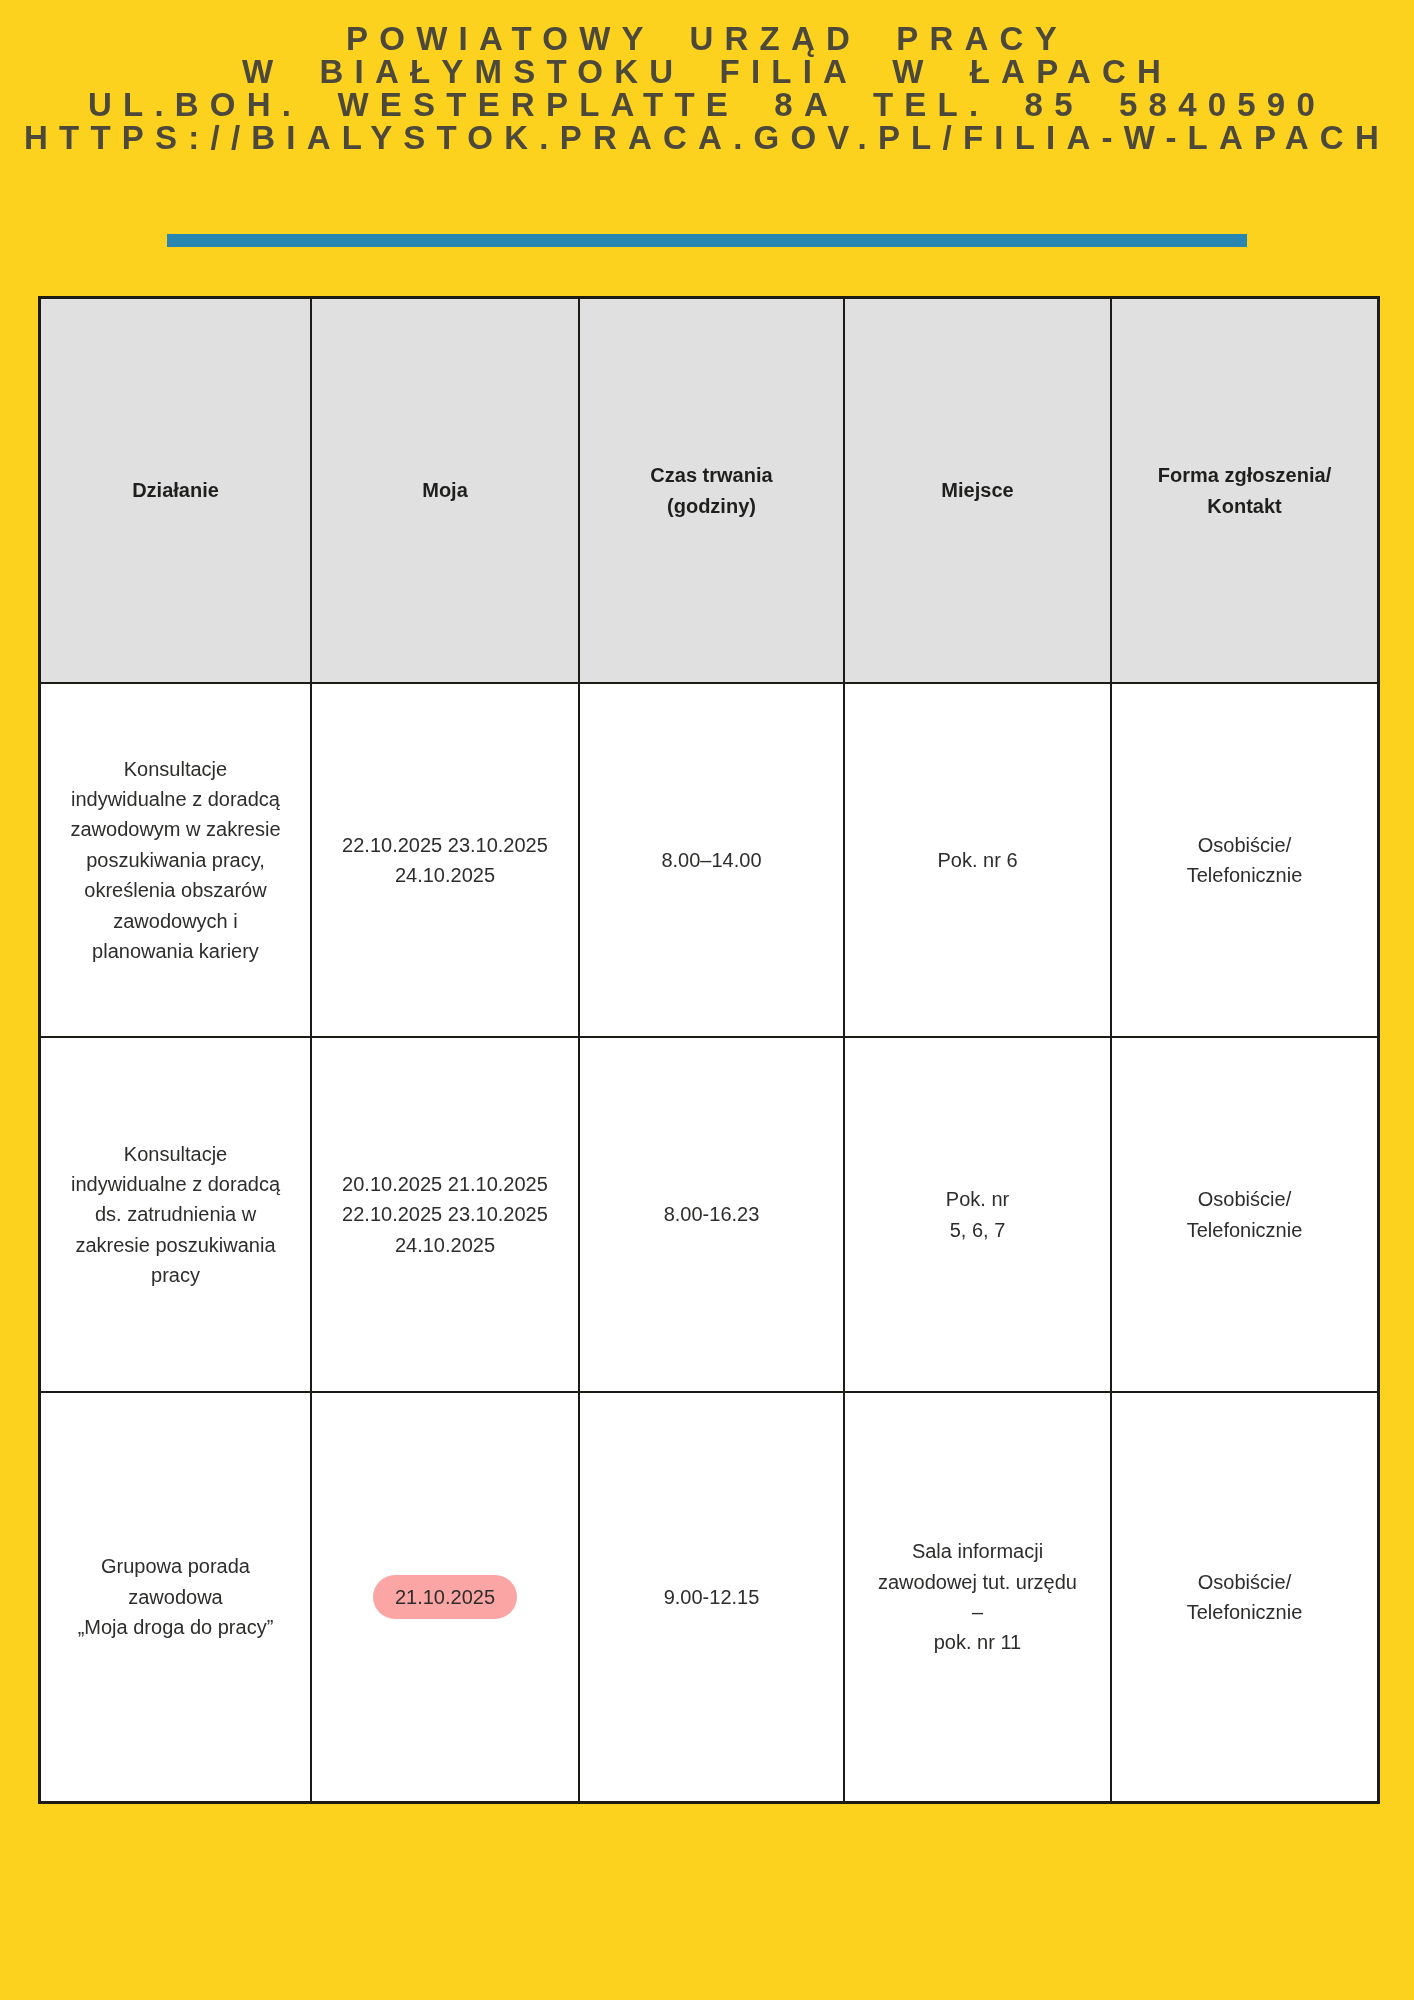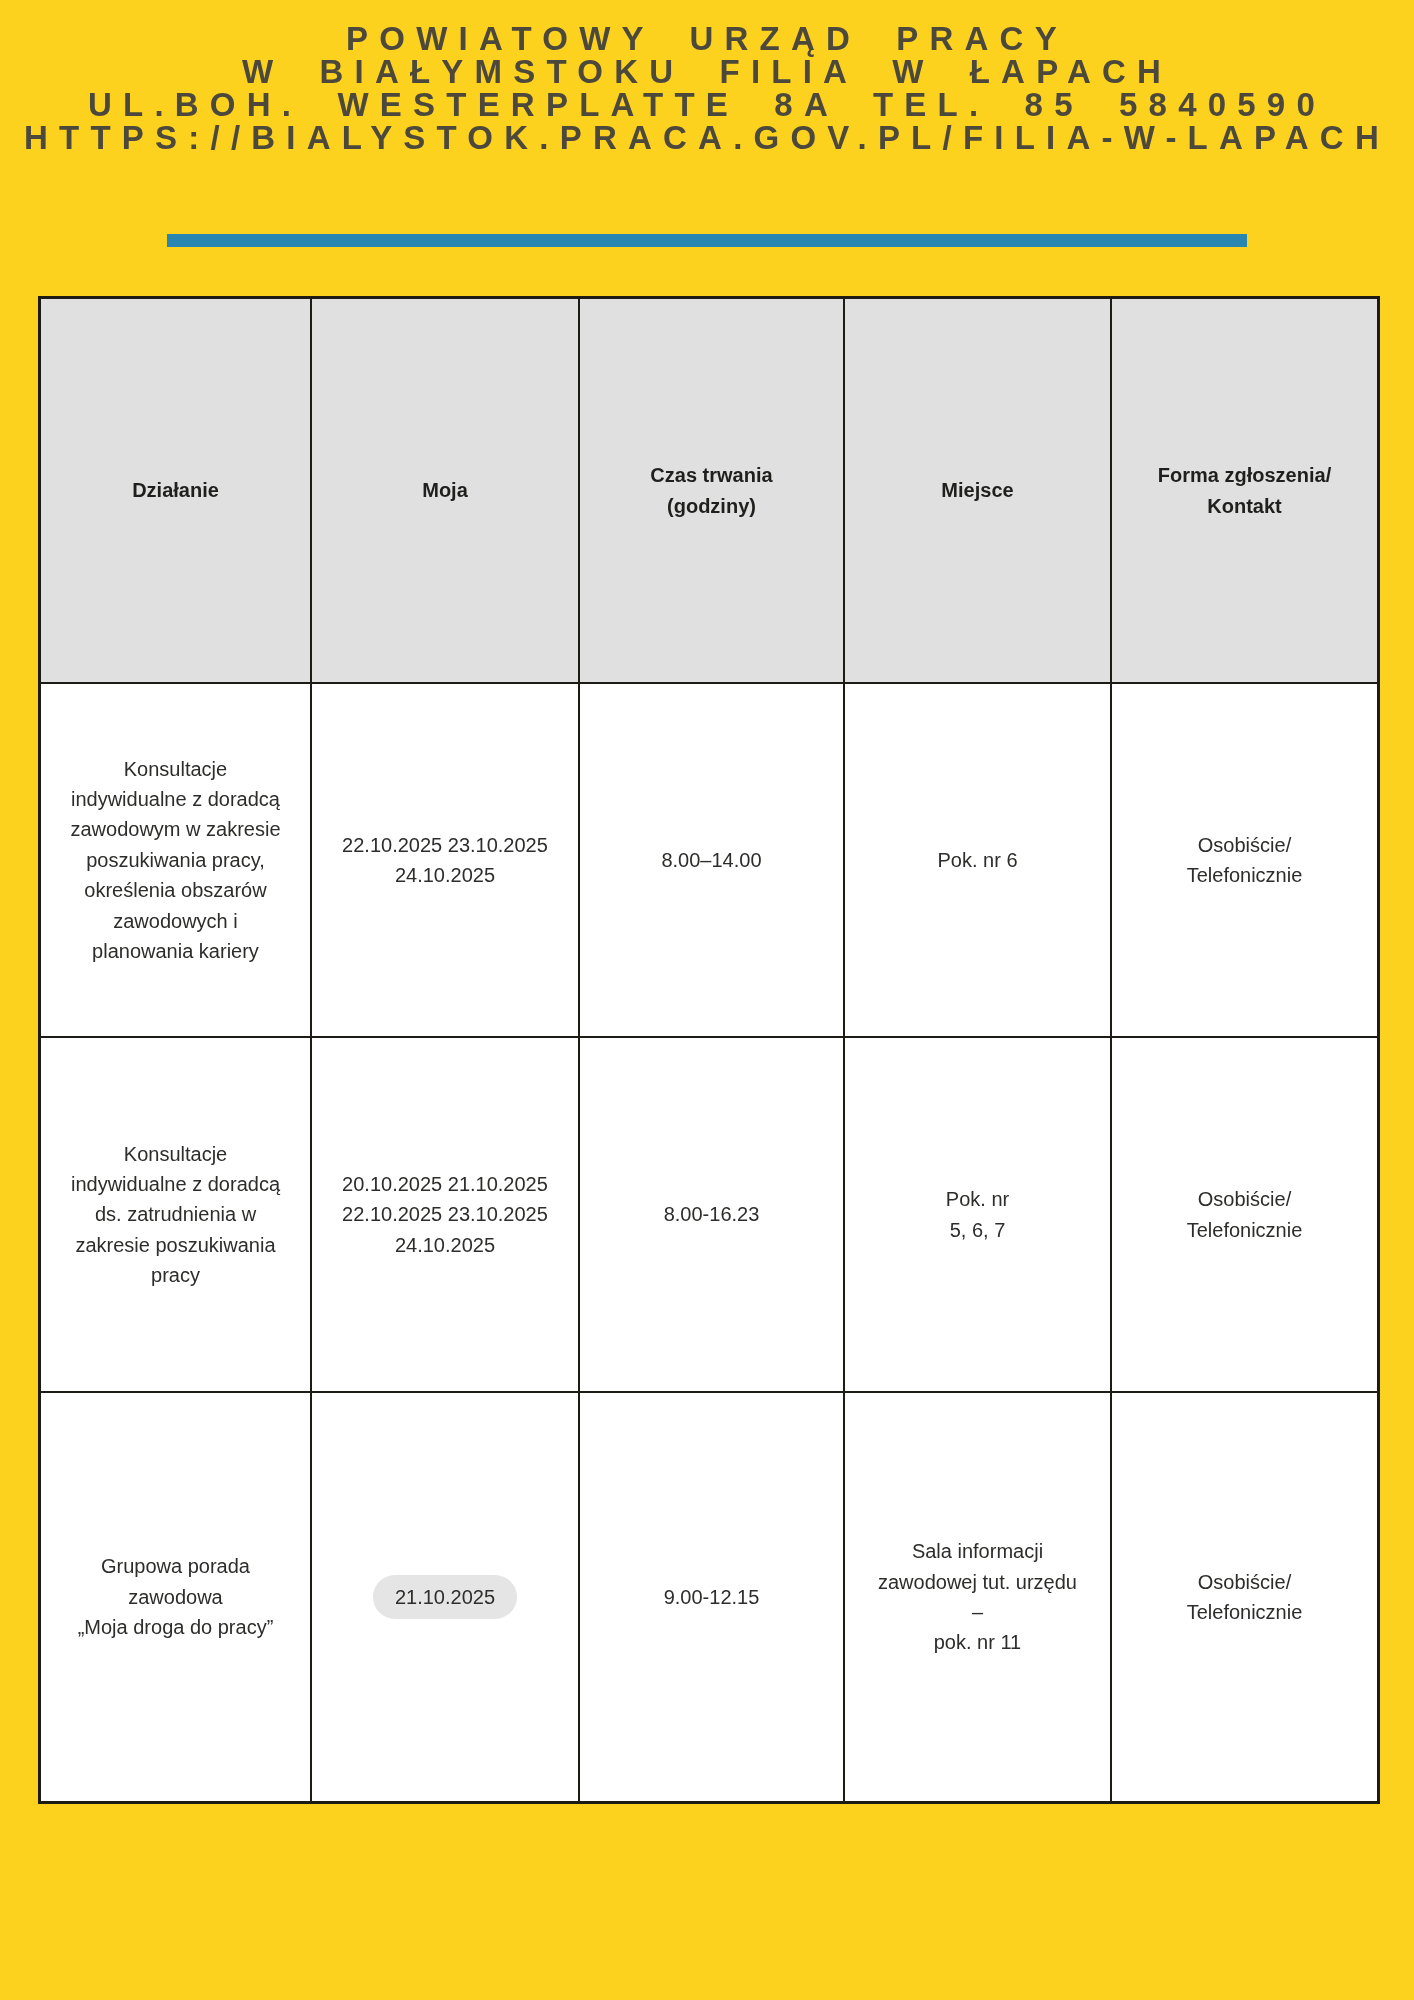--- a/index.html
+++ b/index.html
@@ -68,21 +68,21 @@
   }
   .cell.last-col  { border-right: none; }
   .cell.last-row  { border-bottom: none; }
   .cell.header-cell {
     background: #e0e0e0;
     font-weight: 700;
     color: #1f1f1d;
   }
   .pill {
     display: inline-block;
-    background: #e5e5e5;
+    background: #fca5a5;
     border-radius: 26px;
     padding: 7px 22px;
     white-space: nowrap;
   }
 </style>
 </head>
 <body>
 
 <div class="header">
   <div class="header-line">POWIATOWY URZĄD PRACY</div>

